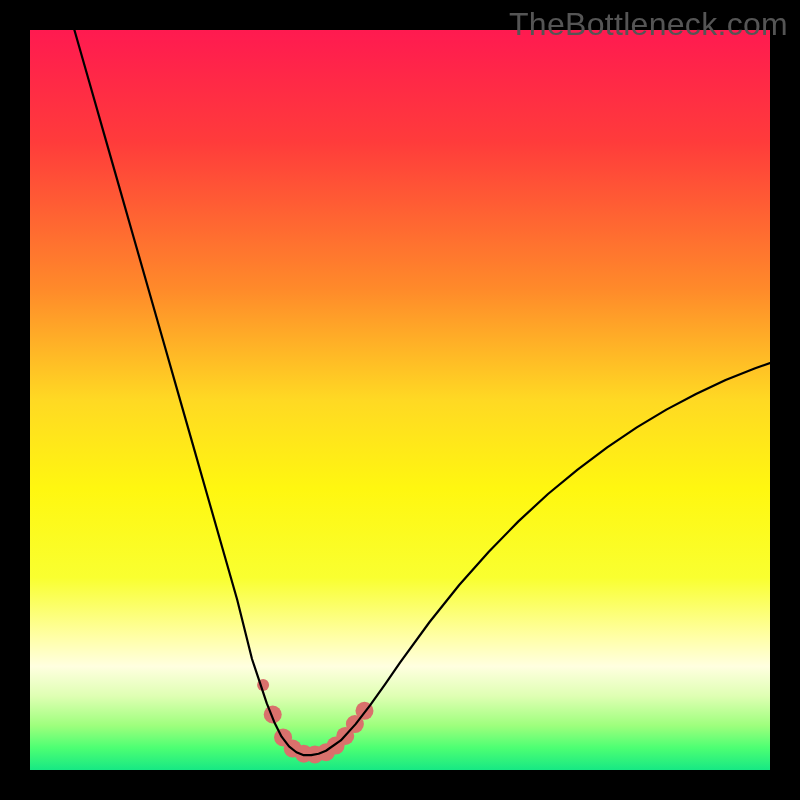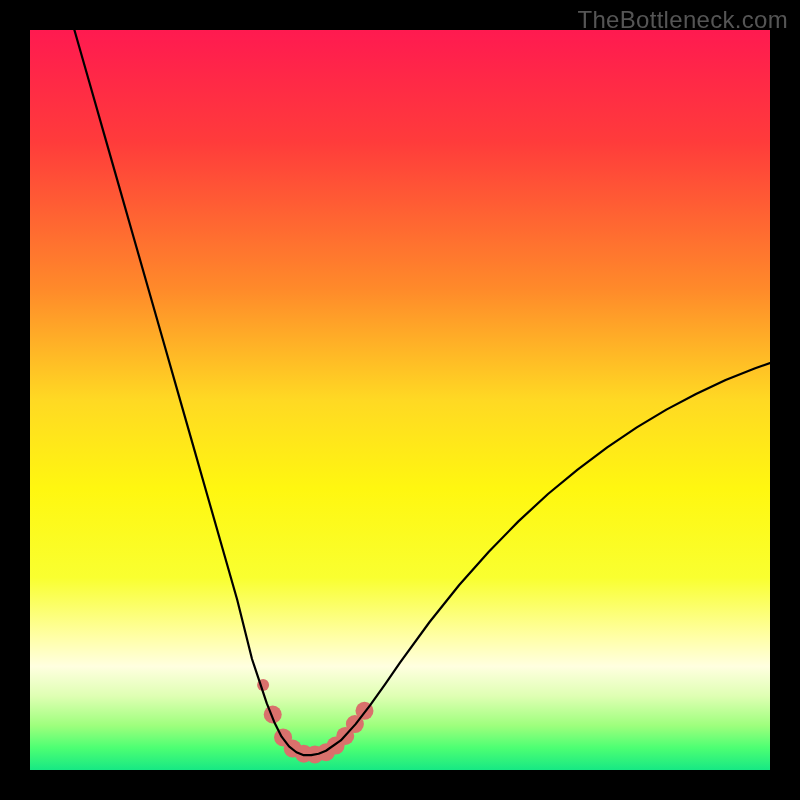--- a/index.html
+++ b/index.html
@@ -21,21 +21,21 @@
     left: 30px;
     top: 30px;
     width: 740px;
     height: 740px;
   }
   .watermark {
     position: absolute;
     top: 6px;
     right: 12px;
     color: #555;
-    font-size: 24px;
+    font-size: 32px;
     font-weight: 500;
     font-family: Arial, sans-serif;
     letter-spacing: 0.3px;
   }
   svg {
     display: block;
   }
 </style>
 </head>
 <body>

